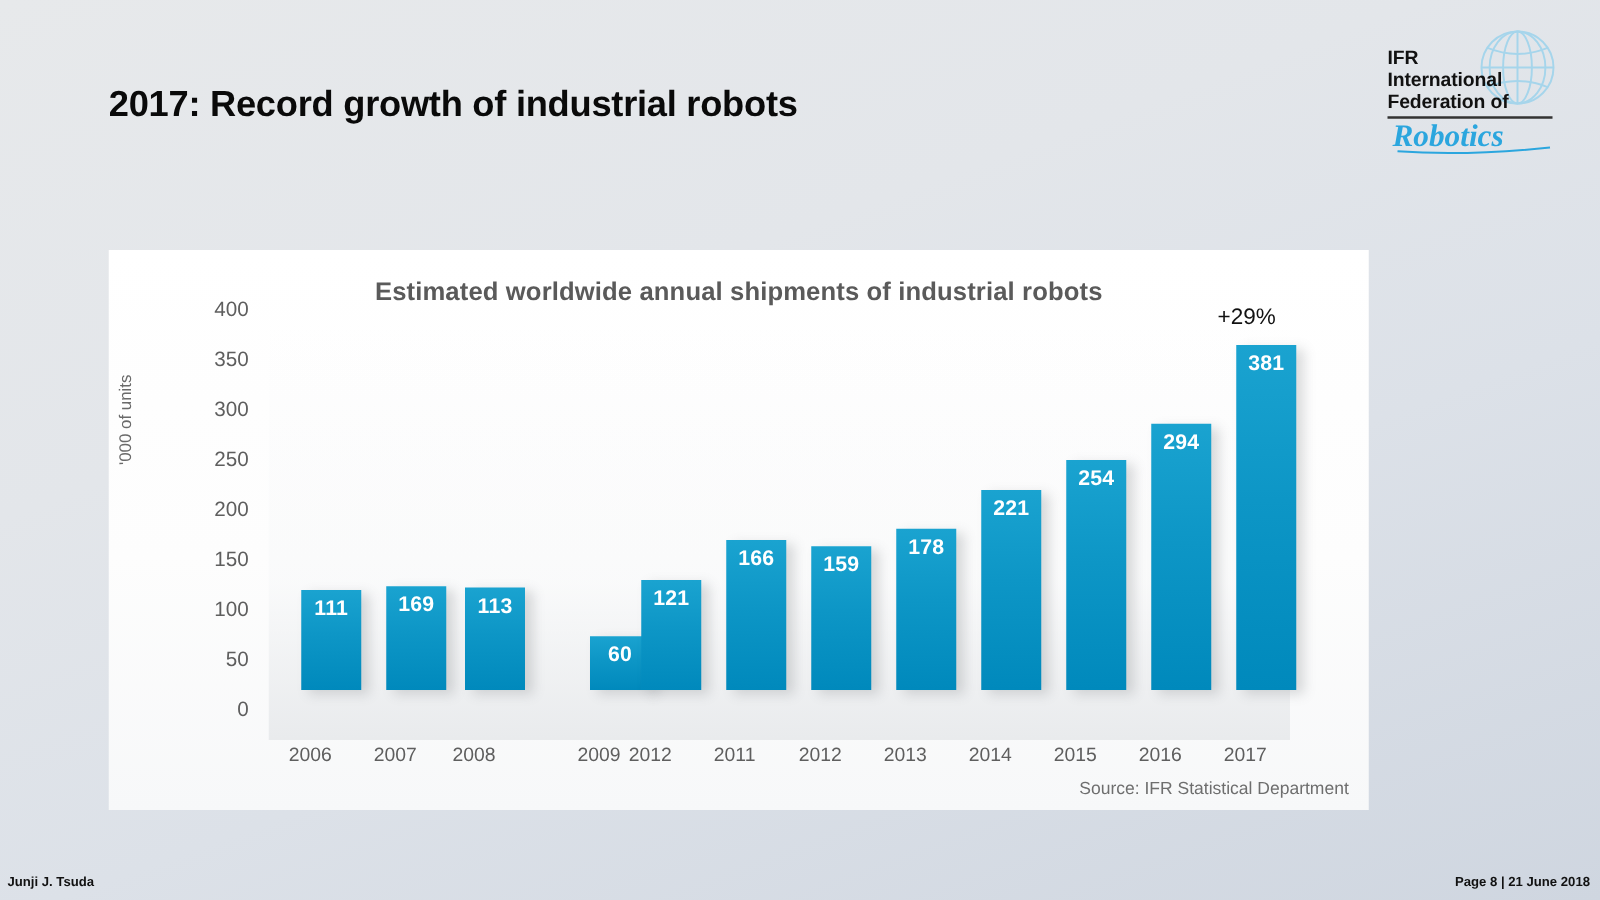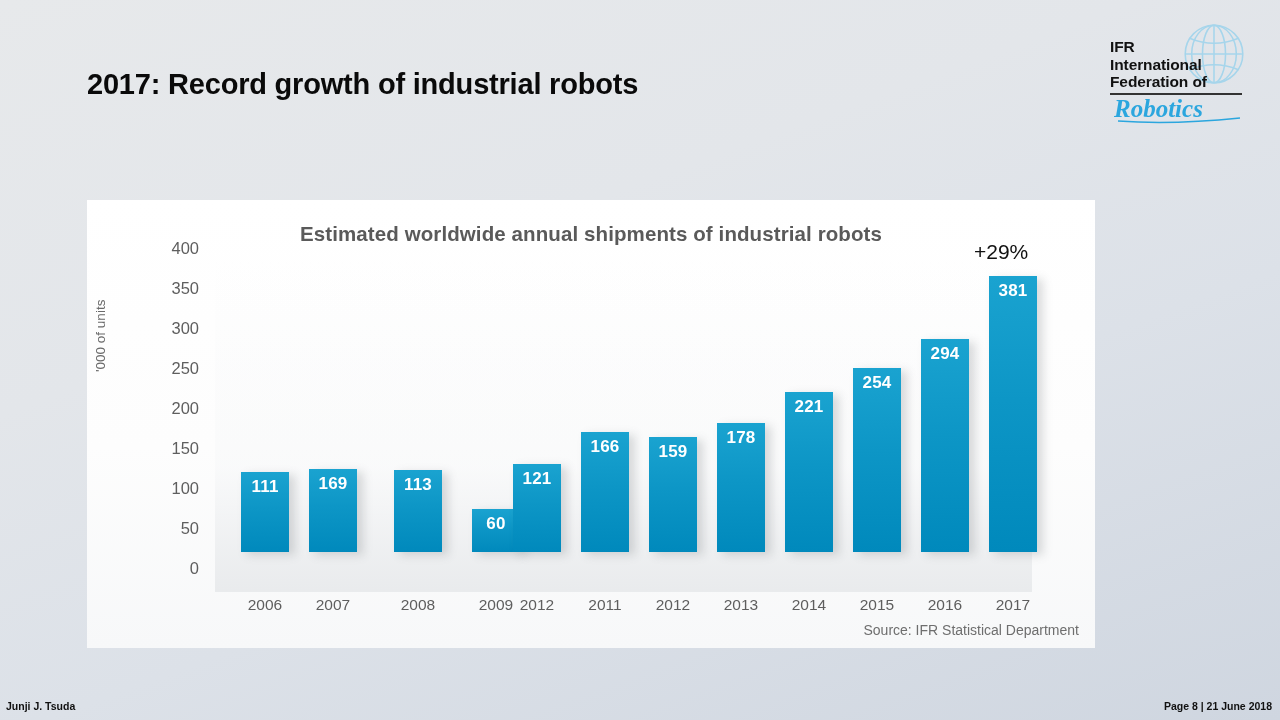--- a/index.html
+++ b/index.html
@@ -69,25 +69,25 @@
     background:linear-gradient(180deg,#1AA3D0 0%,#0D96C6 45%,#0089BC 100%);
     box-shadow:6px 3px 9px rgba(90,95,100,0.22);
   }
   .bar .val{
     position:absolute; top:5px; left:0; width:100%;
     text-align:center; color:#FFFFFF; font-size:17px; font-weight:bold;
     letter-spacing:0.2px;
   }
   .xlabel{
     position:absolute; top:336px; left:-10px; width:68px;
-    text-align:center; font-size:15.5px; color:#5E5E5E;
+    text-align:left; font-size:15.5px; color:#5E5E5E;
   }
 
   .growth-badge{
-    position:absolute; font-size:21px; color:#111; white-space:nowrap;
+    position:absolute; font-size:18px; color:#111; white-space:nowrap;
   }
 
   .source-note{
     position:absolute; right:16px; bottom:10px;
     font-size:14px; color:#6E6E6E; white-space:nowrap;
   }
 
   
   .footer-left{
     position:absolute; left:6px; bottom:8px;
@@ -151,21 +151,21 @@
             <span class="val">111</span>
           </div>
           <div class="xlabel">2006</div>
         </div>
         <div class="barwrap" style="left: 94px; height: 332px;">
           <div class="bar" style="height: 82.65px; bottom: 40px;">
             <span class="val">169</span>
           </div>
           <div class="xlabel">2007</div>
         </div>
-        <div class="barwrap" style="left: 179px; height: 332px;">
+        <div class="barwrap" style="left: 157px; height: 332px;">
           <div class="bar" style="height: 81.925px; bottom: 40px;">
             <span class="val">113</span>
           </div>
           <div class="xlabel">2008</div>
         </div>
         <div class="barwrap" style="left: 230px; height: 332px; margin-left: 27px;">
           <div class="bar" style="height: 43.5px; bottom: 40px;">
             <span class="val">60</span>
           </div>
           <div class="xlabel">2009</div>

